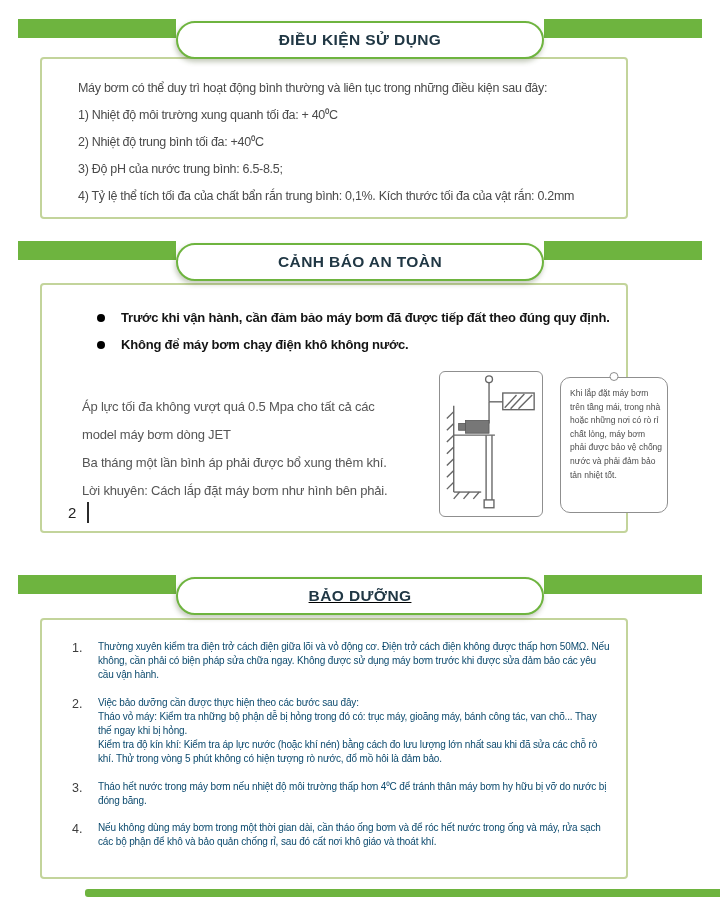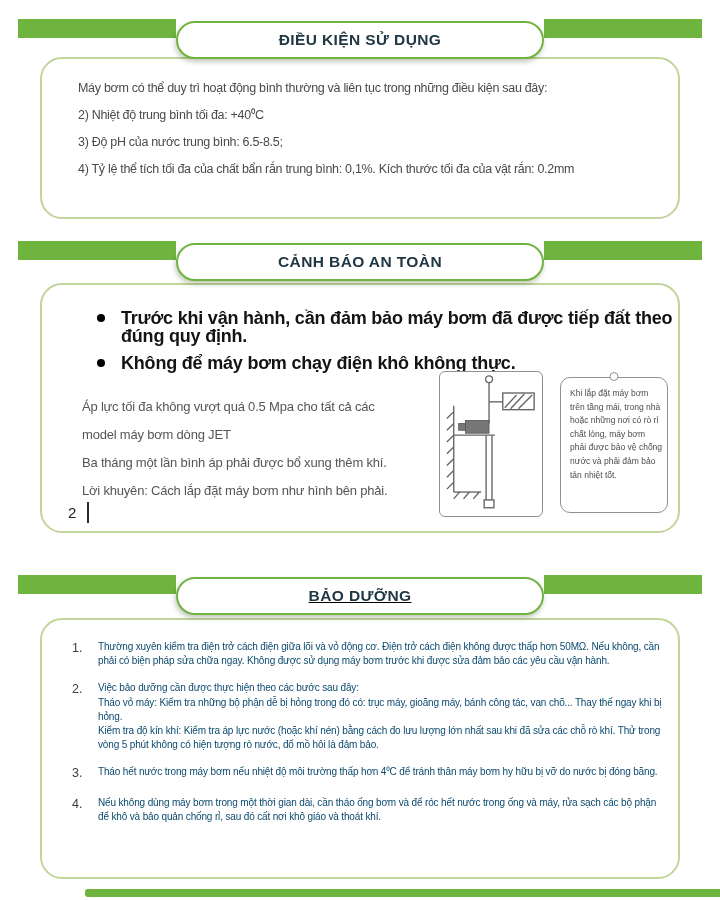--- a/index.html
+++ b/index.html
@@ -19,38 +19,38 @@
     box-shadow: -1px 3px 5px rgba(60,80,30,0.30), inset 0 0 0 3px #fff;
     z-index:2;
     margin-top:24px;
   }
   .banner .pill span {
     font-weight:bold; font-size:15.5px; color:#203744; letter-spacing:0.4px;
   }
 
   
   .box {
-    position:absolute; left:40px; width:640px; background:#fff;
-    border:2px solid var(--boxborder); border-radius:22px;
+    position:absolute; left:40px; width:588px; background:#fff;
+    border:2px solid var(--boxborder); border-radius:4px;
   }
   #box-conditions { top:57px; height:162px; padding:16px 6px 0 36px; }
   #box-safety     { top:283px; height:250px; }
   #box-maintain   { top:618px; height:261px; padding:20px 16px 0 30px; }
 
   
   .cond-line {
     font-size:12.5px; color:#4a4a4a; line-height:27px;
     letter-spacing:-0.3px; white-space:nowrap;
   }
 
   
   .bullets { position:absolute; left:55px; top:24px; }
   .bullet-row { display:flex; align-items:flex-start; margin-bottom:9px; }
   .bullet-dot { width:8px; height:8px; border-radius:50%; background:#000; margin:5px 16px 0 0; flex:0 0 8px; }
-  .bullet-text { font-size:18px; font-weight:bold; color:#141414; line-height:18px; letter-spacing:-0.2px; }
+  .bullet-text { font-size:13px; font-weight:bold; color:#141414; line-height:18px; letter-spacing:-0.2px; }
 
   .safety-paras { position:absolute; left:40px; top:108px; }
   .safety-line { font-size:13px; color:#555; line-height:28px; letter-spacing:-0.2px; white-space:nowrap; }
 
   .diagram-box {
     position:absolute; left:397px; top:86px; width:104px; height:146px;
     border:1.5px solid #8f8f8f; border-radius:6px; background:#fff;
   }
   .diagram-box svg { width:100%; height:100%; display:block; }
 
@@ -90,20 +90,21 @@
   <div class="banner" style="top:8px;">
     <div class="bar"></div>
     <div class="pill">
       <span>ĐIỀU KIỆN SỬ DỤNG</span>
     </div>
     <div class="bar"></div>
   </div>
 
   <div class="box" id="box-conditions">
     <p class="cond-line">Máy bơm có thể duy trì hoạt động bình thường và liên tục trong những điều kiện sau đây:</p>
+    <p class="cond-line">1) Nhiệt độ môi trường xung quanh tối đa: + 40⁰C</p>
     <p class="cond-line">2) Nhiệt độ trung bình tối đa: +40⁰C</p>
     <p class="cond-line">3) Độ pH của nước trung bình: 6.5-8.5;</p>
     <p class="cond-line">4) Tỷ lệ thể tích tối đa của chất bẩn rắn trung bình: 0,1%. Kích thước tối đa của vật rắn: 0.2mm</p>
   </div>
 
   <div class="banner" style="top:230px;">
     <div class="bar"></div>
     <div class="pill">
       <span>CẢNH BÁO AN TOÀN</span>
     </div>
@@ -112,21 +113,21 @@
 
   <div class="box" id="box-safety">
 
     <div class="bullets">
       <div class="bullet-row">
         <span class="bullet-dot"></span>
         <span class="bullet-text">Trước khi vận hành, cần đảm bảo máy bơm đã được tiếp đất theo đúng quy định.</span>
       </div>
       <div class="bullet-row">
         <span class="bullet-dot"></span>
-        <span class="bullet-text">Không để máy bơm chạy điện khô không thực.</span>
+        <span class="bullet-text">Không để máy bơm chạy điện khô không nước.</span>
       </div>
     </div>
 
     <div class="safety-paras">
       <p class="safety-line">Áp lực tối đa không vượt quá 0.5 Mpa cho tất cả các</p>
       <p class="safety-line">model máy bơm dòng JET</p>
       <p class="safety-line">Ba tháng một lần bình áp phải được bổ xung thêm khí.</p>
       <p class="safety-line">Lời khuyên: Cách lắp đặt máy bơm như hình bên phải.</p>
     </div>
 

